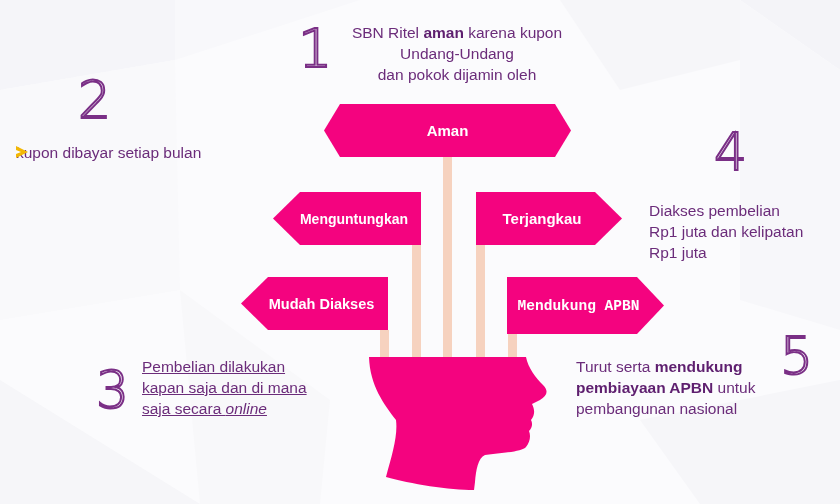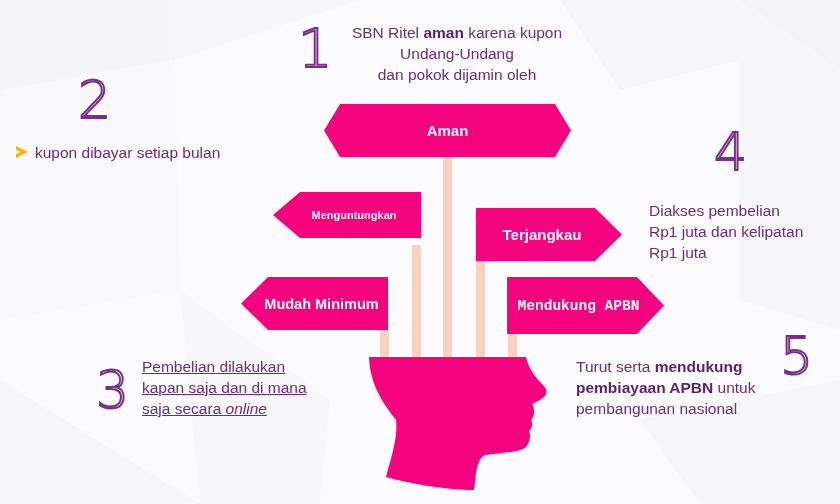--- a/index.html
+++ b/index.html
@@ -19,21 +19,21 @@
   }
   .txt {
     position: absolute;
     color: #6b2c7a;
     font-size: 15.5px;
     line-height: 21px;
   }
   .txt b { font-weight: bold; color: #5e1f6f; }
   .center { text-align: center; }
   .bullets { list-style: none; margin: 0; padding: 0; }
-  .bullets li { position: relative; padding-left: 19px; }
+  .bullets li { position: relative; }
   .bullets li .arrow {
     position: absolute; left: 0; top: 4px;
     width: 0; height: 0;
     border-top: 6px solid transparent; border-bottom: 6px solid transparent;
     border-left: 12px solid #f2b705;
   }
   .bullets li .arrow::after {
     content: ""; position: absolute; left: -12px; top: -2px;
     border-top: 2px solid transparent; border-bottom: 2px solid transparent;
     border-left: 5px solid #fbfbfd;
@@ -97,23 +97,23 @@
   <span>Turut serta </span><b>mendukung pembiayaan APBN</b><span> untuk pembangunan nasional</span>
 </div>
 
 <div class="pole" style="left:443px; top:157px; height:202px;"></div>
 <div class="pole" style="left:412px; top:245px; height:114px;"></div>
 <div class="pole" style="left:476px; top:245px; height:114px;"></div>
 <div class="pole" style="left:380px; top:330px; height:29px;"></div>
 <div class="pole" style="left:508px; top:330px; height:29px;"></div>
 
 <div class="sign both" style="left:324px; top:104px; width:247px; height:53px; font-size:15px;">Aman</div>
-<div class="sign left" style="left:273px; top:192px; width:148px; height:46px; font-size:11px;">Menguntungkan</div>
-<div class="sign right" style="left:476px; top:208px; width:146px; height:53px; font-size:15px;">Terjangkau</div>
-<div class="sign left" style="left:241px; top:277px; width:147px; height:53px; font-size:14.5px;">Mudah Minimum</div>
+<div class="sign left" style="left:273px; top:192px; width:148px; height:53px; font-size:14px;">Menguntungkan</div>
+<div class="sign right" style="left:476px; top:192px; width:146px; height:53px; font-size:15px;">Terjangkau</div>
+<div class="sign left" style="left:241px; top:277px; width:147px; height:53px; font-size:14.5px;">Mudah Diakses</div>
 <div class="sign right" style="left:507px; top:277px; width:157px; height:57px; font-size:14.5px;font-family:Liberation Mono, monospace;">Mendukung APBN</div>
 
 <svg class="head" width="840" height="504" viewBox="0 0 840 504">
   <path d="M369,357 L526,357
            C528,368 536,378 543,385
            C549,391 547,396 540,400
            L532,404
            C535,410 535,415 531,420
            C533,424 532,428 529,431
            C531,436 530,442 526,447

